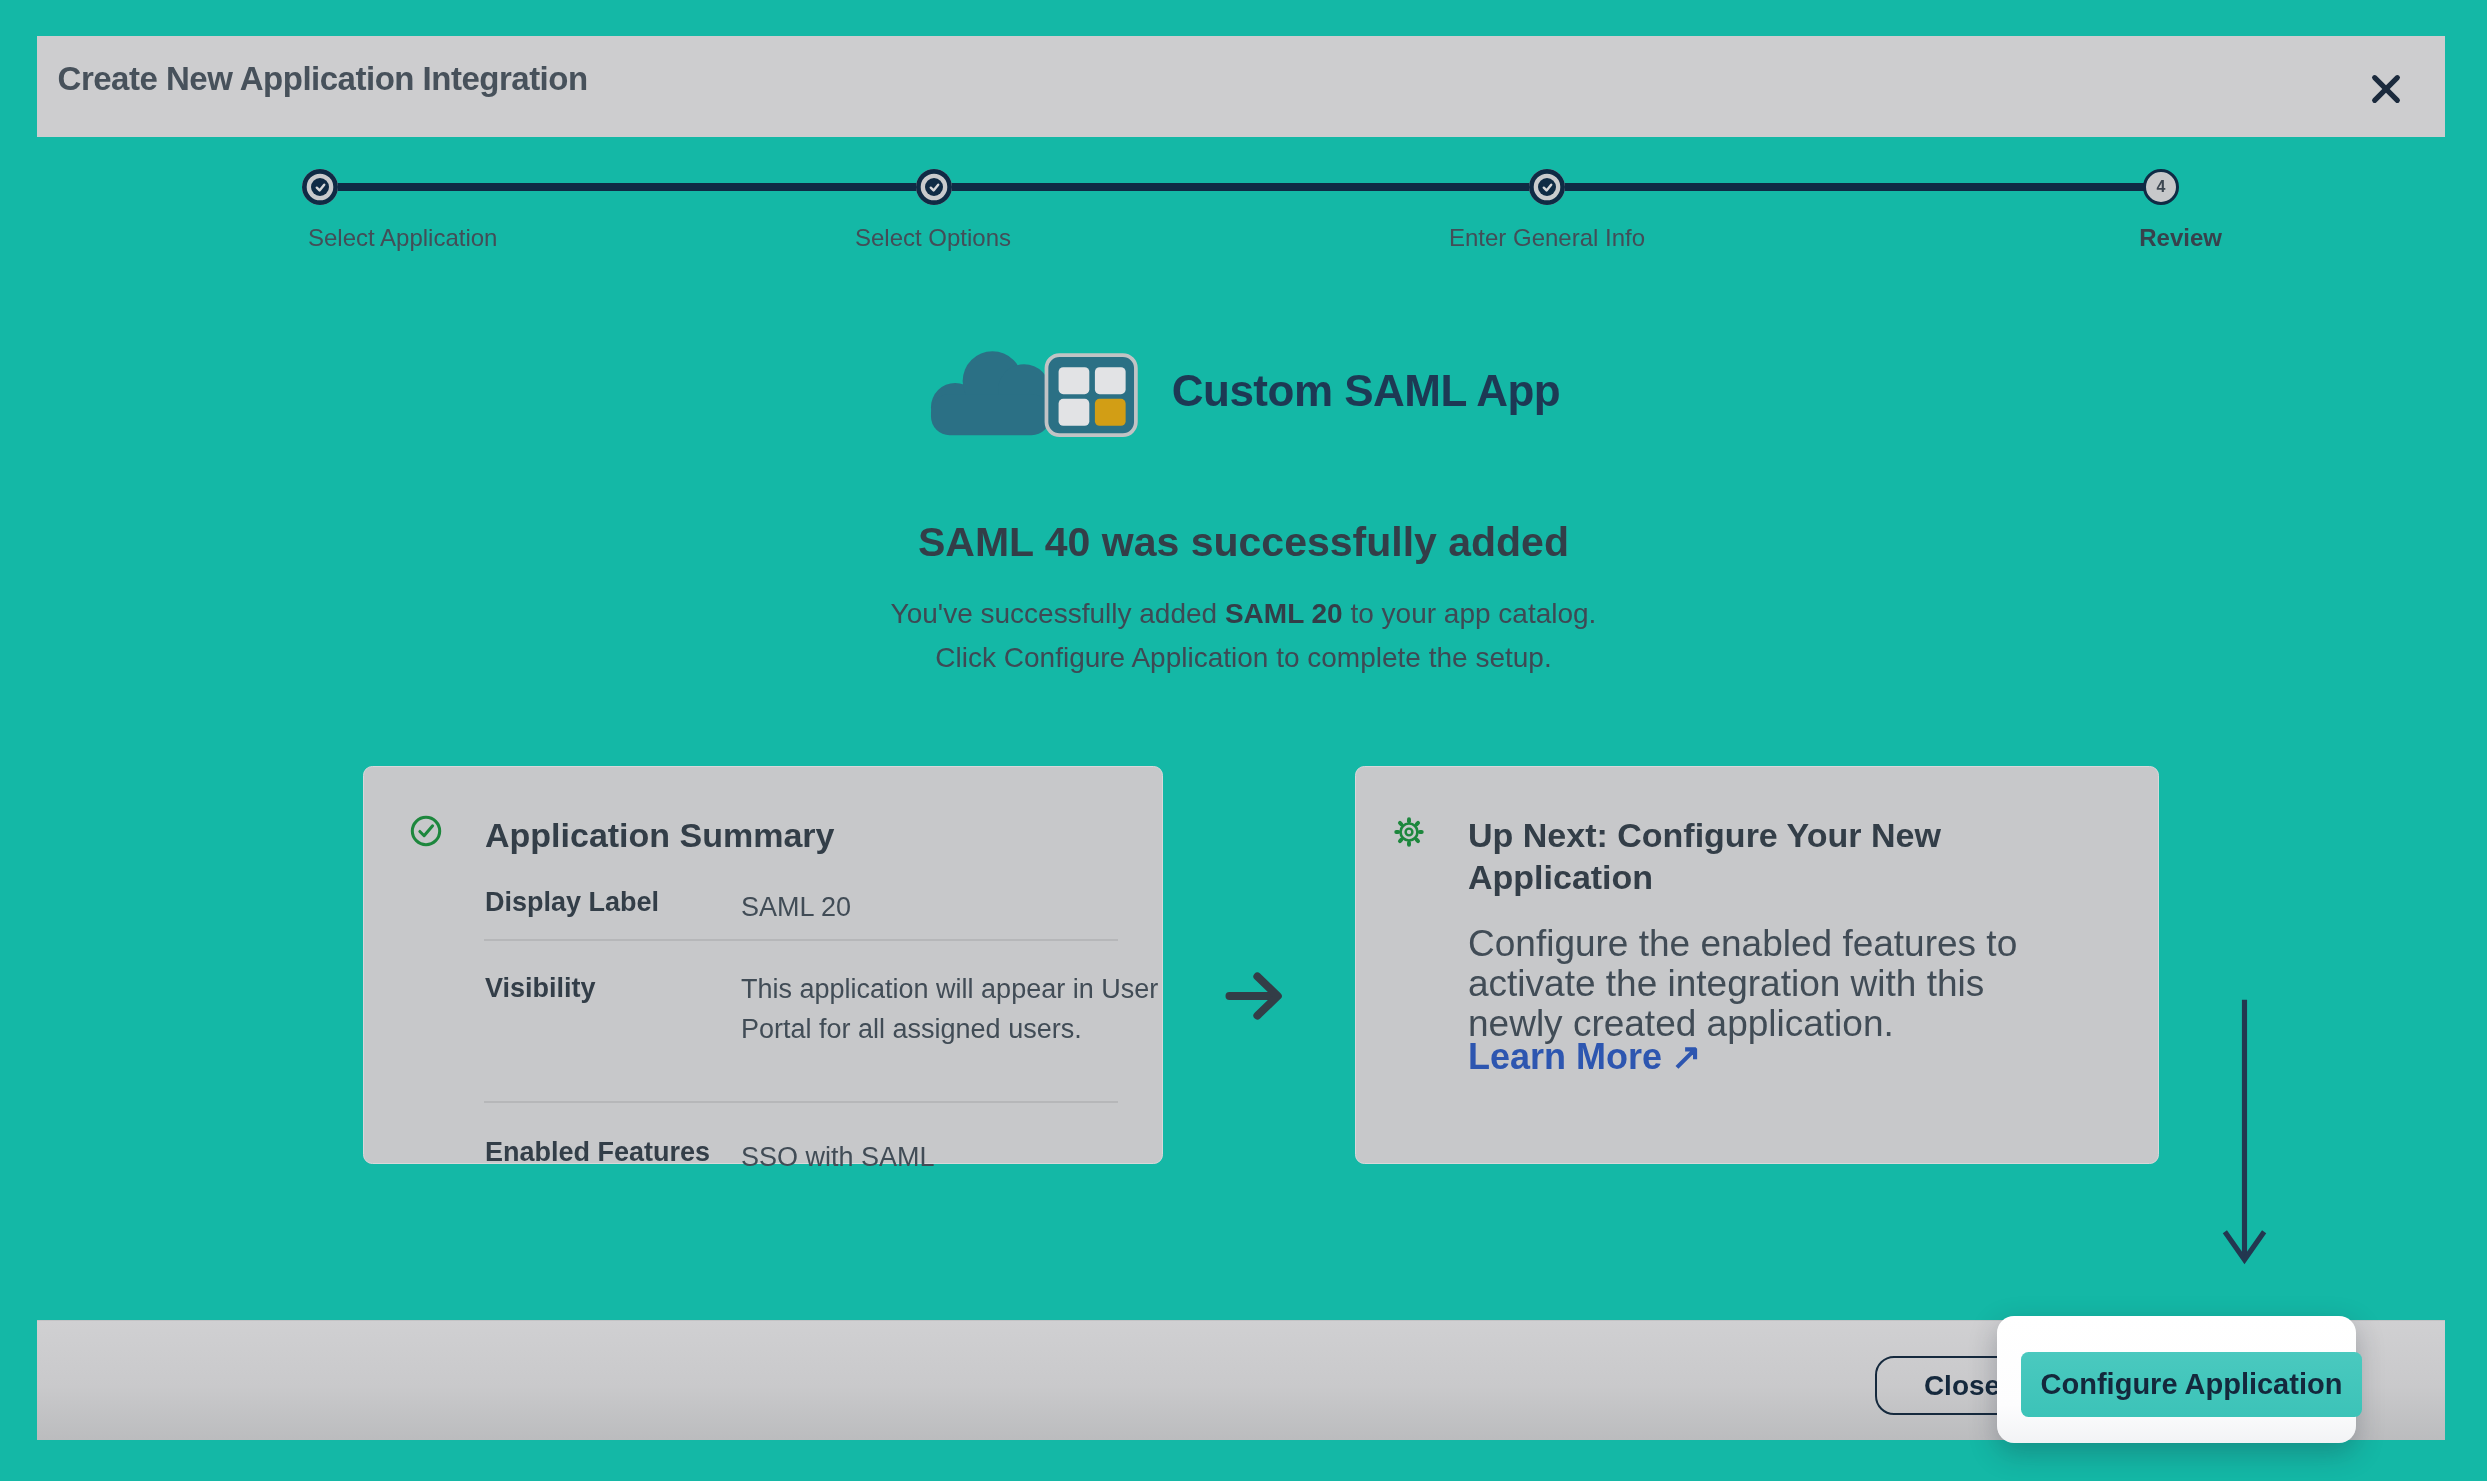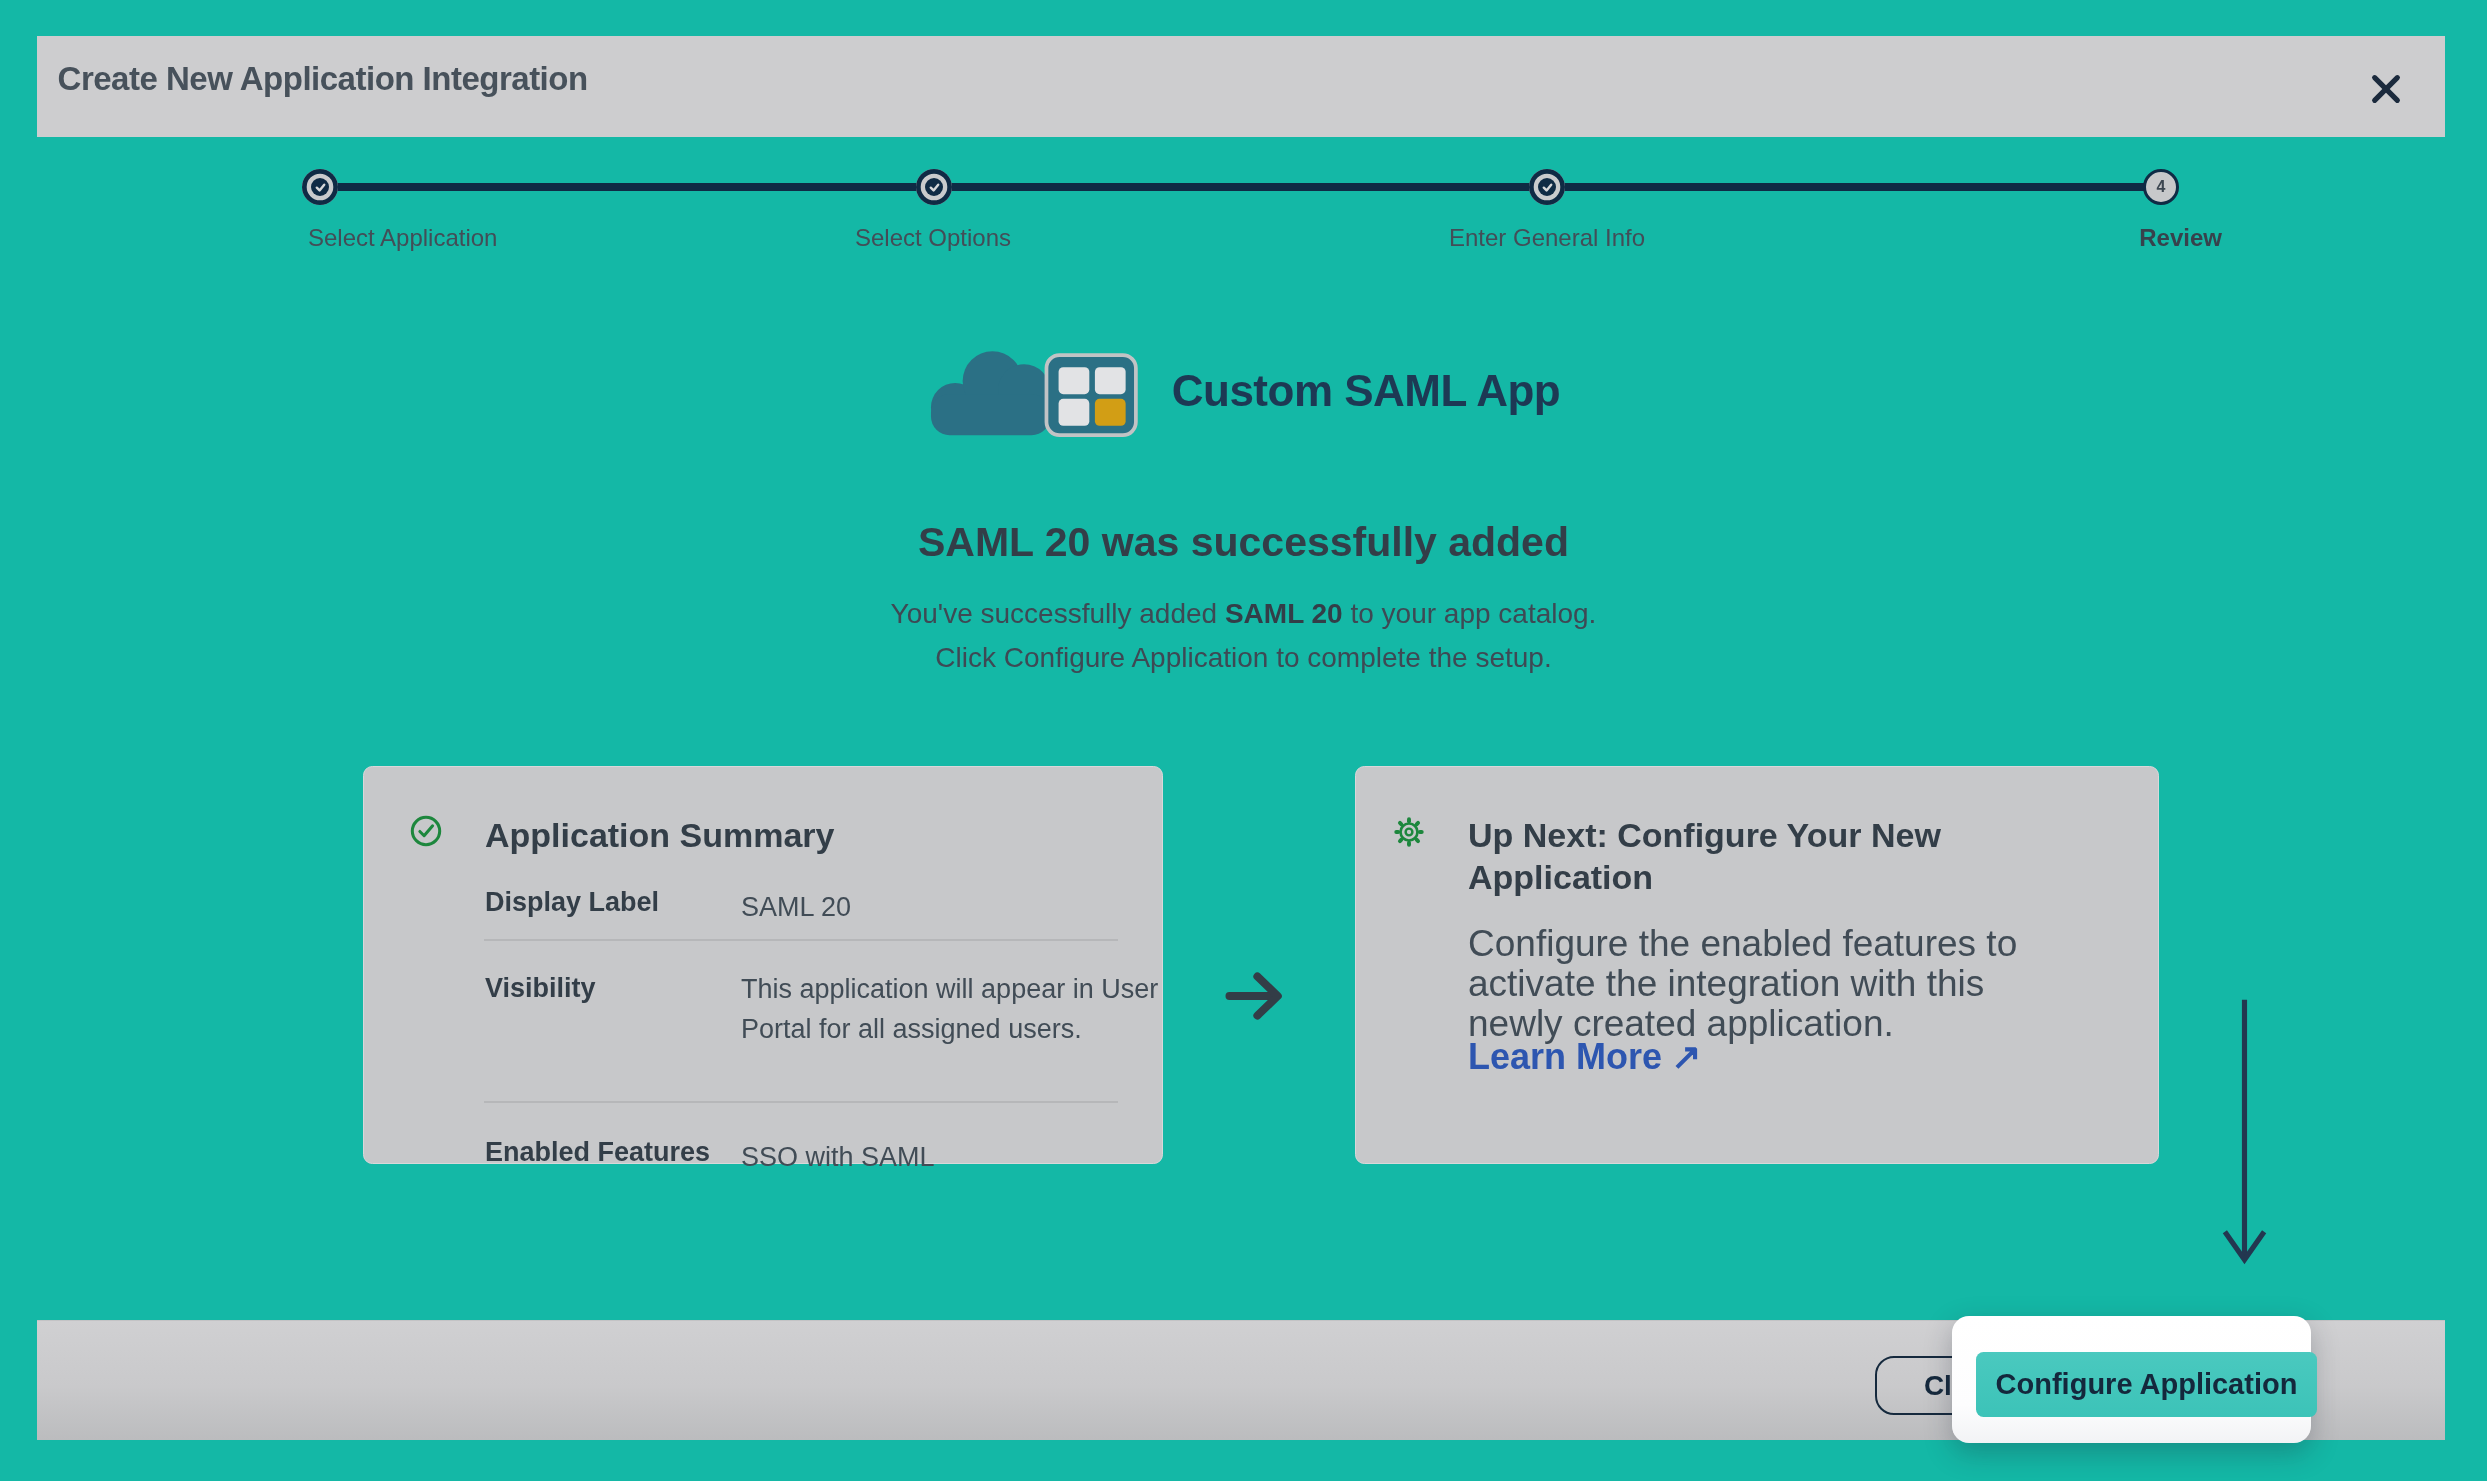--- a/index.html
+++ b/index.html
@@ -106,21 +106,21 @@
     border-top:0.9px solid #c3c3c5;
   }
   .close-action{
     position:absolute;left:1875px;top:1356px;width:174px;height:59px;
     box-sizing:border-box;border:2.8px solid #15293d;border-radius:19px;
     background:transparent;display:flex;align-items:center;justify-content:center;
     font-size:28px;font-weight:bold;color:#15293d;cursor:pointer;
     font-family:"Liberation Sans", sans-serif;
   }
   .spotlight{
-    position:absolute;left:1952px;top:1316px;width:359px;height:127px;
+    position:absolute;left:1997px;top:1316px;width:359px;height:127px;
     background:linear-gradient(180deg,#ffffff 0%,#fdfdfe 70%,#f2f3f5 100%);
     border-radius:17px;
     box-shadow:0 9.3px 28px rgba(30,35,50,0.28);
   }
   .configure-action{
     position:absolute;left:24px;top:36px;width:341px;height:65px;
     border:none;border-radius:7.5px;
     background:linear-gradient(180deg,#4ac9bf 0%,#3cc3b8 100%);
     display:flex;align-items:center;justify-content:center;
     font-size:29px;font-weight:bold;color:#14283c;cursor:pointer;
@@ -188,21 +188,21 @@
         <rect x="128" y="14" width="96" height="86" rx="14" fill="#2b7085" stroke="#c2c3c5" stroke-width="4"></rect>
         <rect x="141" y="27" width="33" height="29" rx="5" fill="#e2e3e5"></rect>
         <rect x="180" y="27" width="33" height="29" rx="5" fill="#e2e3e5"></rect>
         <rect x="141" y="61" width="33" height="29" rx="5" fill="#e2e3e5"></rect>
         <rect x="180" y="61" width="33" height="29" rx="5" fill="#d29e15"></rect>
       </svg>
     </span>
     <span class="logo-text">Custom SAML App</span>
   </div>
 
-  <div class="result-heading">SAML 20 was successfully added</div>
+  <div class="result-heading">SAML 40 was successfully added</div>
   <div class="result-message">
     <span><span>You've successfully added </span><b>SAML 20</b><span> to your app catalog.</span></span><br>
     <span>Click Configure Application to complete the setup.</span>
   </div>
 
   <div class="card left">
     <span class="card-icon">
       <svg width="34" height="34" viewBox="0 0 36 36">
         <circle cx="18" cy="18" r="14.5" fill="none" stroke="#1d873d" stroke-width="3.2"></circle>
         <polyline points="11.5,18.5 16,23 25,12.5" fill="none" stroke="#1d873d" stroke-width="3.2" stroke-linecap="round" stroke-linejoin="round"></polyline>

